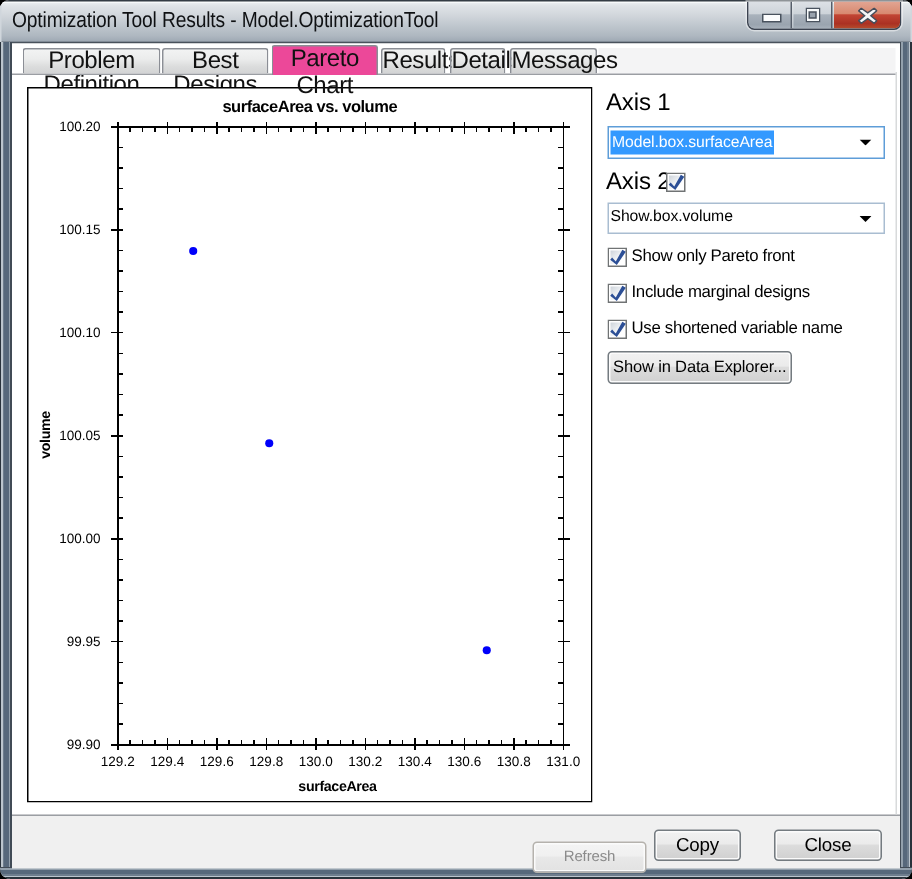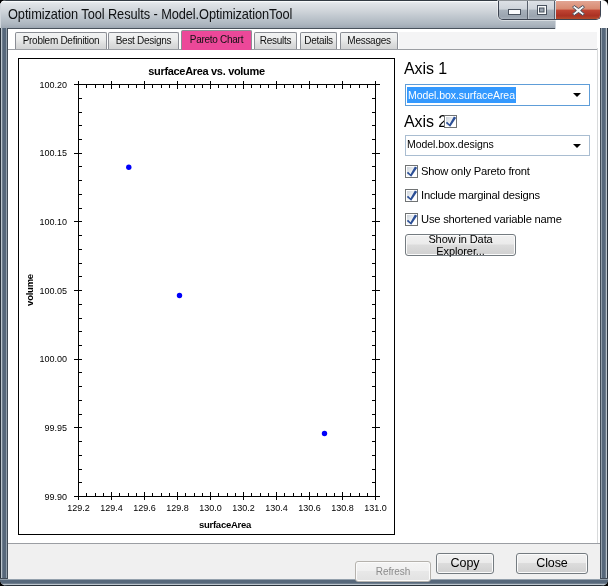--- a/index.html
+++ b/index.html
@@ -1,18 +1,18 @@
 <!DOCTYPE html>
 <html><head><meta charset="utf-8"><style>
 * { margin:0; padding:0; box-sizing:border-box; }
 html,body { width:608px; height:586px; background:#000; font-family:"Liberation Sans",sans-serif; }
 #win { position:absolute; left:0; top:0; width:608px; height:586px; border-radius:6px 6px 7px 7px; overflow:hidden;
   background:#fff; }
 
-#titlebar { position:absolute; left:0; top:0; width:556px; height:29px;
+#titlebar { position:absolute; left:0; top:0; width:608px; height:29px;
   background:linear-gradient(180deg,#eef1f3 0px,#dfe3e7 3px,#d2d7dc 9px,#c2c9d0 15px,#aeb7c0 23px,#9fa9b4 26.5px,#49525c 27px,#49525c 28px);
   box-shadow:inset 0 1px 0 #f8fafb, inset 1px 0 0 #d0d6dc, inset -1px 0 0 #d0d6dc;
   border-top:1px solid #343c44; }
 #btitle { position:absolute; left:8px; top:4.5px; font-size:14.5px; color:#0f1113; letter-spacing:-0.1px; white-space:nowrap; transform:scaleX(0.883); transform-origin:0 0; }
 .frame { position:absolute; background:linear-gradient(90deg,#29323b 0 1px,#bcc5cd 1px 2px,#6e7d8d 2px 3px,#57687b 3px 6px,#93a0ac 6px 7px,#414b56 7px 8px); }
 #fleft { left:0; top:28px; width:8px; height:558px; }
 #fright { left:600px; top:28px; width:8px; height:558px;
   background:linear-gradient(90deg,#414b56 0 1px,#93a0ac 1px 2px,#57687b 2px 5px,#6e7d8d 5px 6px,#bcc5cd 6px 7px,#29323b 7px 8px); }
 #fbottom { left:0; top:578px; width:608px; height:8px;
   background:linear-gradient(180deg,#414b56 0 1px,#93a0ac 1px 2px,#57687b 2px 5px,#6e7d8d 5px 6px,#bcc5cd 6px 7px,#29323b 7px 8px); }
@@ -24,21 +24,21 @@
 #cmin { left:0; width:29px; border-right:1px solid #565e6a; }
 #cmax { left:30px; width:26px; border-right:1px solid #565e6a; }
 #cclose { left:57px; width:46px; border-radius:0 0 4px 0;
   background:linear-gradient(180deg,#e2a593 0,#d8896f 46%,#c24634 49%,#ab3123 82%,#b54c2c 100%); }
 .glyph { position:absolute; }
 
 #client { position:absolute; left:8px; top:29px; width:592px; height:549px; background:#fff; }
 #graybot { position:absolute; left:0; top:513.5px; width:592px; height:36px; background:#f0f0f0; border-top:1px solid #9b9ea3; }
 
 .tab { position:absolute; top:3px; height:16.5px; background:linear-gradient(180deg,#f2f3f3 0,#ebecec 40%,#dcdddd 70%,#d2d3d4 100%);
-  border:1px solid #8b8e95; border-bottom:none; border-radius:2px 2px 0 0; font-size:10px; letter-spacing:-0.28px;
+  border:1px solid #8b8e95; border-bottom:none; border-radius:2px 2px 0 0; font-size:16px; letter-spacing:-0.28px;
   text-align:center; line-height:16px; color:#111; }
 .tab.sel { top:1px; height:20px; background:#ec4899; line-height:18px; z-index:3; }
 #tabline { position:absolute; left:0px; top:19.5px; width:589px; height:1px; background:#9b9ea3; z-index:2; }
 #tabfill { position:absolute; left:391px; top:3px; width:198px; height:16.5px; background:#f4f4f5; }
 #tabright { position:absolute; left:589px; top:19px; width:1px; height:495px; background:#d8dadb; }
 
 #chart { position:absolute; left:10px; top:29px; }
 #chart text { fill:#000; }
 #chart .tick { font-size:9px; }
 #chart .ctitle { font-size:11px; font-weight:bold; letter-spacing:-0.32px; }
@@ -274,21 +274,21 @@
 <path d="M3.1 6.7 L5.5 9.3 L9.9 1.5 L12.2 2.8 L6.2 11.7 L1.8 8.1 Z" fill="#2c4f96"></path>
 <defs>
             <linearGradient id="cbg43686" x1="0" y1="0" x2="1" y2="1">
 <stop offset="0" stop-color="#cdd3da"></stop>
               <stop offset="0.5" stop-color="#eef1f4"></stop>
               <stop offset="0.8" stop-color="#ffffff"></stop>
 </linearGradient>
           </defs>
         </svg></div>
     <div class="combo" style="left:397px;top:106px;width:185px;height:21px;border-color:#a9bdd1">
-<div class="ctext">Model.box.designs</div>
+<div class="ctext">Show.box.volume</div>
 <svg class="arrow" width="8" height="4" viewBox="0 0 8 4">
           <path d="M0 0 H8 L4 4 Z" fill="#000"></path>
         </svg>
       </div>
     <div class="cb" style="left:397px;top:136px"><svg width="16" height="16" viewBox="0 0 16 16">
 <rect x="0.5" y="0.5" width="12" height="12" fill="#fff" stroke="#707374"></rect>
 <rect x="2" y="2" width="9" height="9" fill="url(#cbg397136)"></rect>
 <path d="M3.1 6.7 L5.5 9.3 L9.9 1.5 L12.2 2.8 L6.2 11.7 L1.8 8.1 Z" fill="#2c4f96"></path>
 <defs>
             <linearGradient id="cbg397136" x1="0" y1="0" x2="1" y2="1">
@@ -318,17 +318,17 @@
 <path d="M3.1 6.7 L5.5 9.3 L9.9 1.5 L12.2 2.8 L6.2 11.7 L1.8 8.1 Z" fill="#2c4f96"></path>
 <defs>
             <linearGradient id="cbg397184" x1="0" y1="0" x2="1" y2="1">
 <stop offset="0" stop-color="#cdd3da"></stop>
               <stop offset="0.5" stop-color="#eef1f4"></stop>
               <stop offset="0.8" stop-color="#ffffff"></stop>
 </linearGradient>
           </defs>
         </svg></div>
     <div class="clab" style="left:413px;top:184px">Use shortened variable name</div>
-    <div class="btn" style="left:397px;top:205px;width:111px;height:22px;font-size:11px">Show in Data Explorer...</div>
+    <div class="btn" style="left:397px;top:205px;width:123px;height:22px;font-size:11px">Show in Data Explorer...</div>
     <div class="btn dis" style="left:347px;top:532px;width:76px;height:20.5px;font-size:10px">Refresh</div>
     <div class="btn" style="left:428px;top:524px;width:58px;height:20.5px;font-size:12.5px">Copy</div>
     <div class="btn" style="left:508px;top:524px;width:72px;height:20.5px;font-size:12.5px">Close</div>
   </div>
 </div>
 </body></html>

